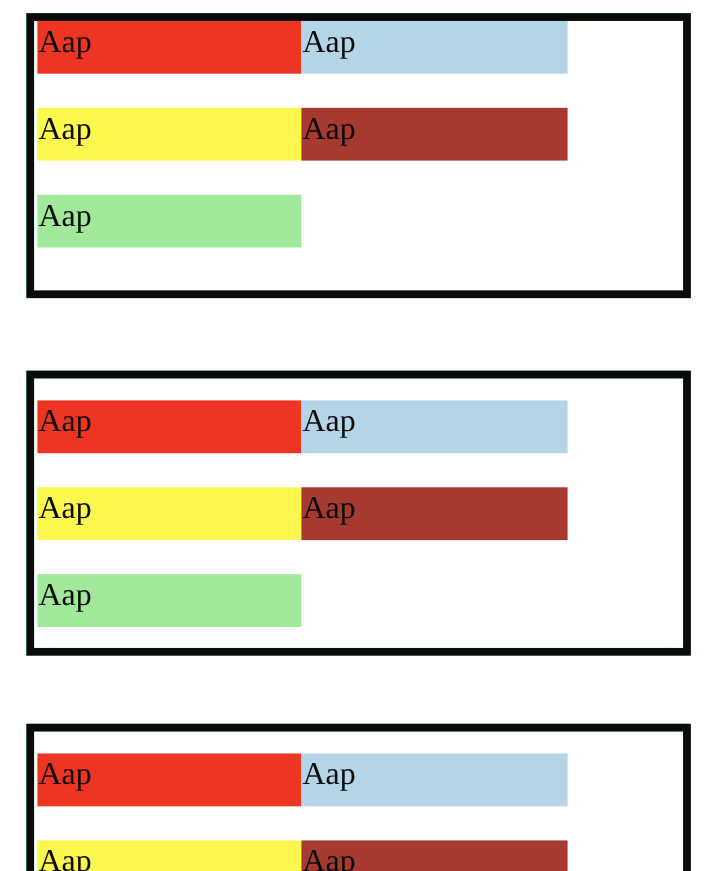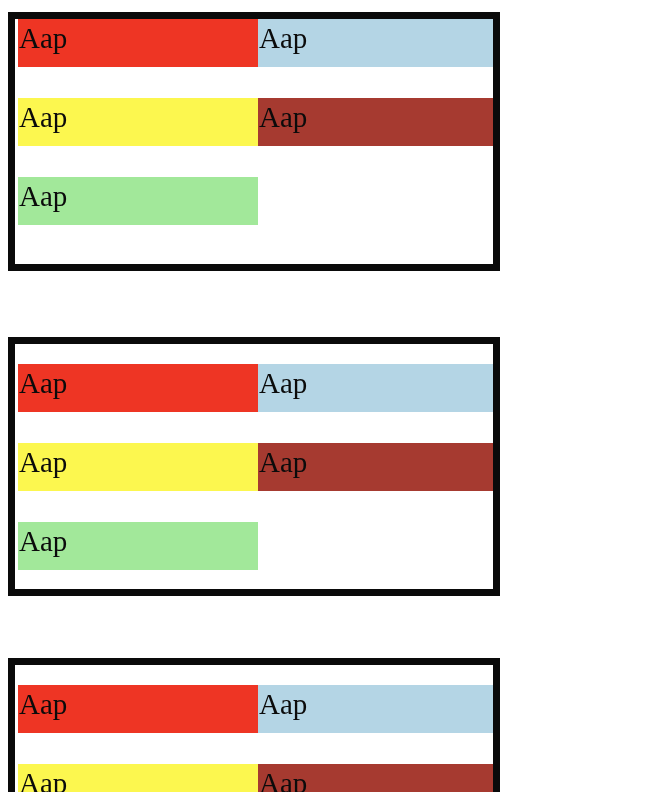--- a/index.html
+++ b/index.html
@@ -16,22 +16,22 @@
 
   .page {
     position: relative;
     width: 658px;
     height: 792px;
     background: #ffffff;
   }
 
   .panel {
     position: absolute;
-    left: 8px;
-    width: 492px;
+    left: 24px;
+    width: 604px;
     box-sizing: border-box;
     border: 7px solid #0a0a0a;
     background: #22c55e;
     overflow: hidden;
   }
 
   
   .panel-1 { top: 12px;  height: 259px; }
   
   .panel-2 { top: 337px; height: 259px; }

